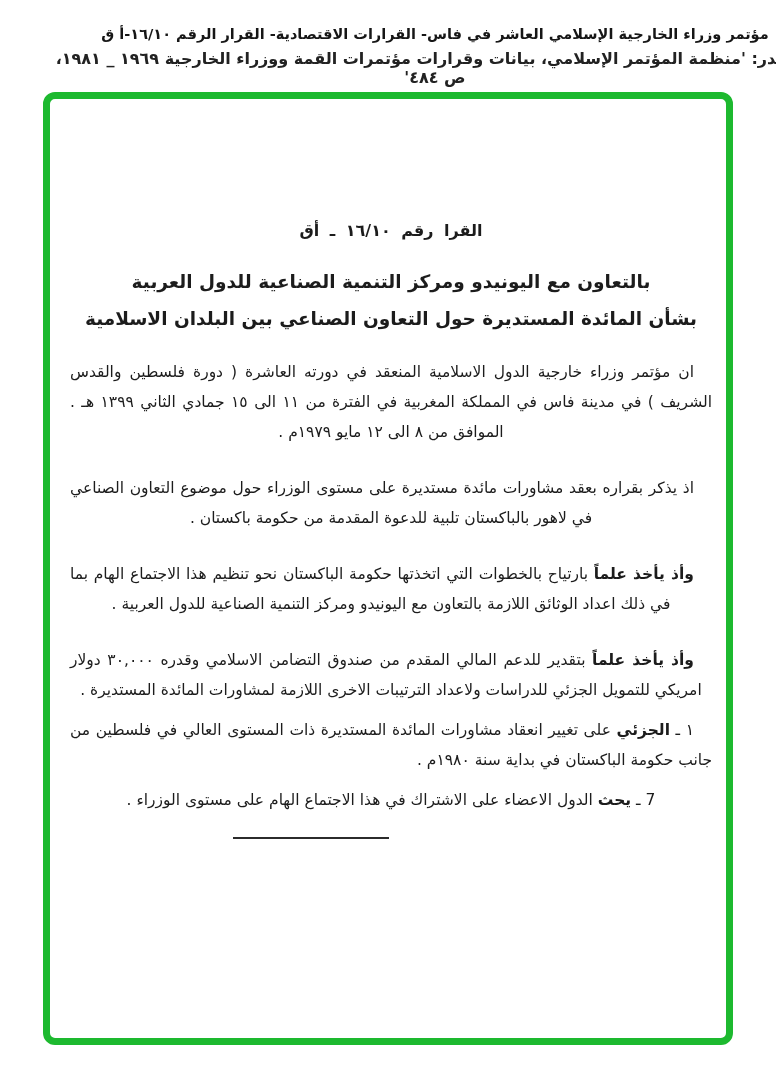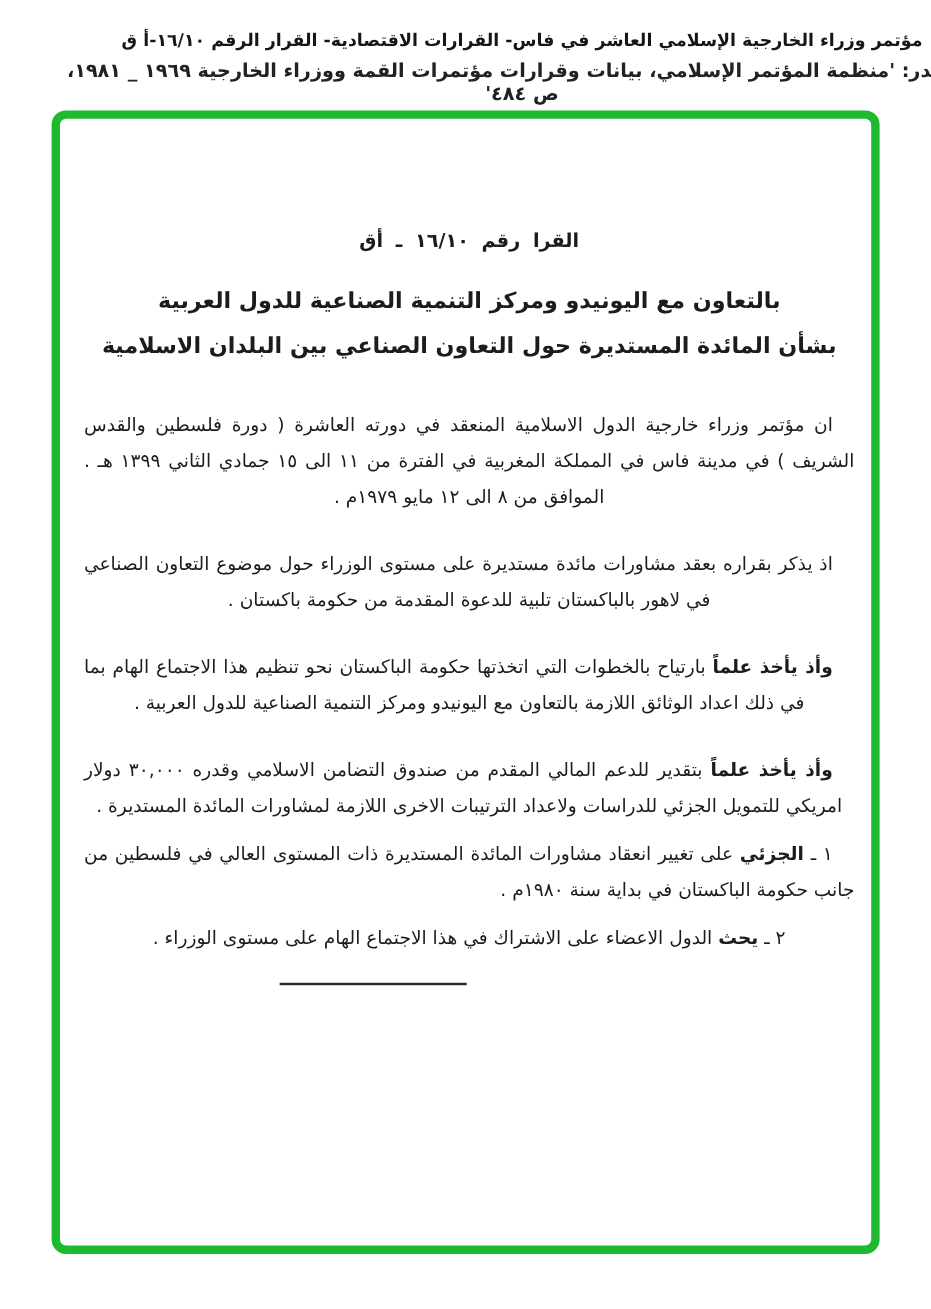--- a/index.html
+++ b/index.html
@@ -43,21 +43,21 @@
     top: 92px;
     width: 690px;
     height: 953px;
     border: 7px solid #1db92f;
     border-radius: 12px;
     background: #ffffff;
   }
 
   .doc-content {
     direction: rtl;
-    padding: 90px 14px 0 20px;
+    padding: 120px 14px 0 20px;
     font-size: 15.5px;
     line-height: 30px;
     color: #1c1c1c;
   }
 
   .decision-number {
     text-align: center;
     font-size: 16px;
     font-weight: bold;
     word-spacing: 5px;
@@ -71,21 +71,21 @@
     font-weight: bold;
     line-height: 37px;
   }
 
   .para {
     margin-top: 26px;
     text-align: justify;
     text-align-last: center;
     text-indent: 18px;
   }
-  .para.first { margin-top: 32px; }
+  .para.first { margin-top: 20px; }
   .para b { font-weight: bold; }
 
   .clause {
     margin-top: 10px;
     text-align: justify;
     text-align-last: right;
     text-indent: 18px;
   }
   .clause.centered {
     text-align: center;
@@ -133,21 +133,21 @@
       <span>بتقدير للدعم المالي المقدم من صندوق التضامن الاسلامي وقدره ٣٠,٠٠٠ دولار امريكي للتمويل الجزئي للدراسات ولاعداد الترتيبات الاخرى اللازمة لمشاورات المائدة المستديرة .</span>
     </p>
 
     <p class="clause">
       <span>١ ـ</span>
       <b>الجزئي</b>
       <span>على تغيير انعقاد مشاورات المائدة المستديرة ذات المستوى العالي في فلسطين من جانب حكومة الباكستان في بداية سنة ١٩٨٠م .</span>
     </p>
 
     <p class="clause centered">
-      <span>٢ ـ</span>
+      <span>7 ـ</span>
       <b>يحث</b>
       <span>الدول الاعضاء على الاشتراك في هذا الاجتماع الهام على مستوى الوزراء .</span>
     </p>
 
     <div class="divider-rule"></div>
 
   </div>
 </div>
 
 </body></html>

